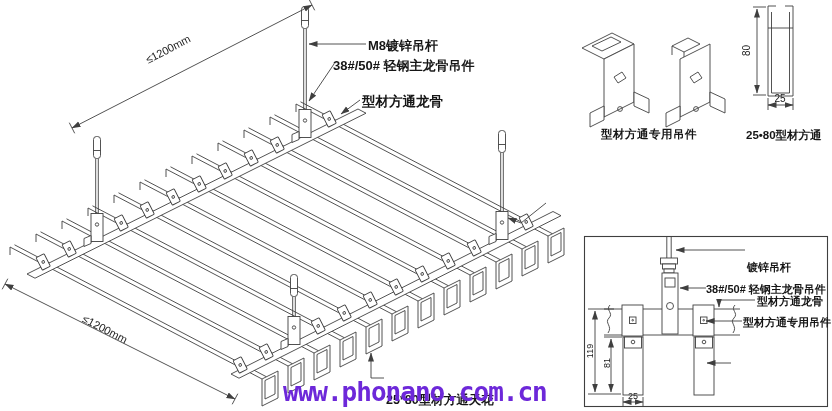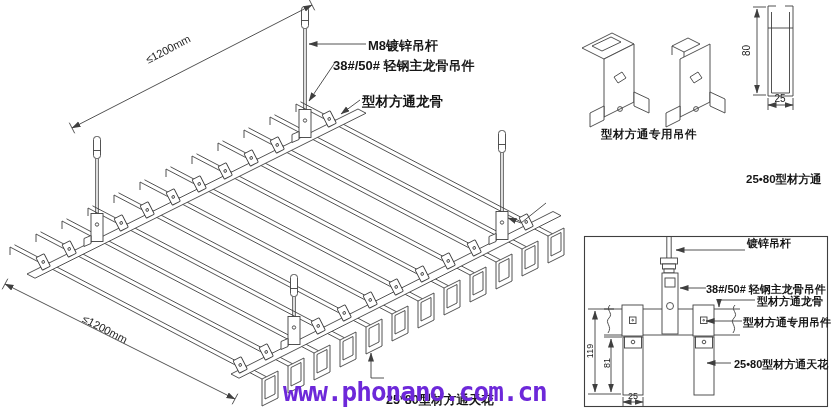--- a/index.html
+++ b/index.html
@@ -215,28 +215,27 @@
 
 <div class="lbl" style="left:368px;top:37px;font-size:13px;text-align:center;">M8镀锌吊杆</div>
 <div class="lbl" style="left:333px;top:57px;font-size:13px;">38#/50# 轻钢主龙骨吊件</div>
 <div class="lbl" style="left:362px;top:92px;font-size:13.5px;">型材方通龙骨</div>
 <div class="lbl" style="left:386px;top:371px;font-size:12.5px;margin-top:21px;">25*80型材方通天花</div>
 
 <div class="dim" style="left:128px;top:43px;width:80px;font-size:11px;transform:rotate(-27.5deg);">≤1200mm</div>
 <div class="dim" style="left:65px;top:323px;width:80px;font-size:11px;transform:rotate(27.5deg);">≤1200mm</div>
 
 <div class="lbl" style="left:601px;top:126px;font-size:11.5px;letter-spacing:0.5px;">型材方通专用吊件</div>
-<div class="lbl" style="left:746px;top:127px;font-size:11.5px;margin-top:44px;">25•80型材方通</div>
+<div class="lbl" style="left:746px;top:127px;font-size:11.5px;">25•80型材方通</div>
 <div class="dim" style="left:736px;top:45px;width:20px;font-size:10px;transform:rotate(-90deg);">80</div>
 <div class="dim" style="left:770px;top:93px;width:20px;font-size:10px;">25</div>
 
-<div class="lbl" style="left:747px;top:236px;font-size:11px;">镀锌吊杆</div>
+<div class="lbl" style="left:747px;top:260px;font-size:11px;">镀锌吊杆</div>
 <div class="lbl" style="left:706px;top:282px;font-size:11px;">38#/50# 轻钢主龙骨吊件</div>
 <div class="lbl" style="left:757px;top:294px;font-size:11px;">型材方通龙骨</div>
 <div class="lbl" style="left:743px;top:315px;font-size:11px;">型材方通专用吊件</div>
-<div class="lbl" style="left:734px;top:357px;font-size:11px;">25•80型材方通天花</div>
 <div class="dim" style="left:578px;top:346px;width:24px;font-size:9px;transform:rotate(-90deg);">119</div>
 <div class="dim" style="left:596px;top:358px;width:22px;font-size:9px;transform:rotate(-90deg);">81</div>
 <div class="dim" style="left:623px;top:391px;width:20px;font-size:9px;">25</div>
 
 <div class="wm" style="left:283px;top:377px;font-size:26px;">www.phonano.com.cn</div>
 
 </div>
 
 </body></html>

